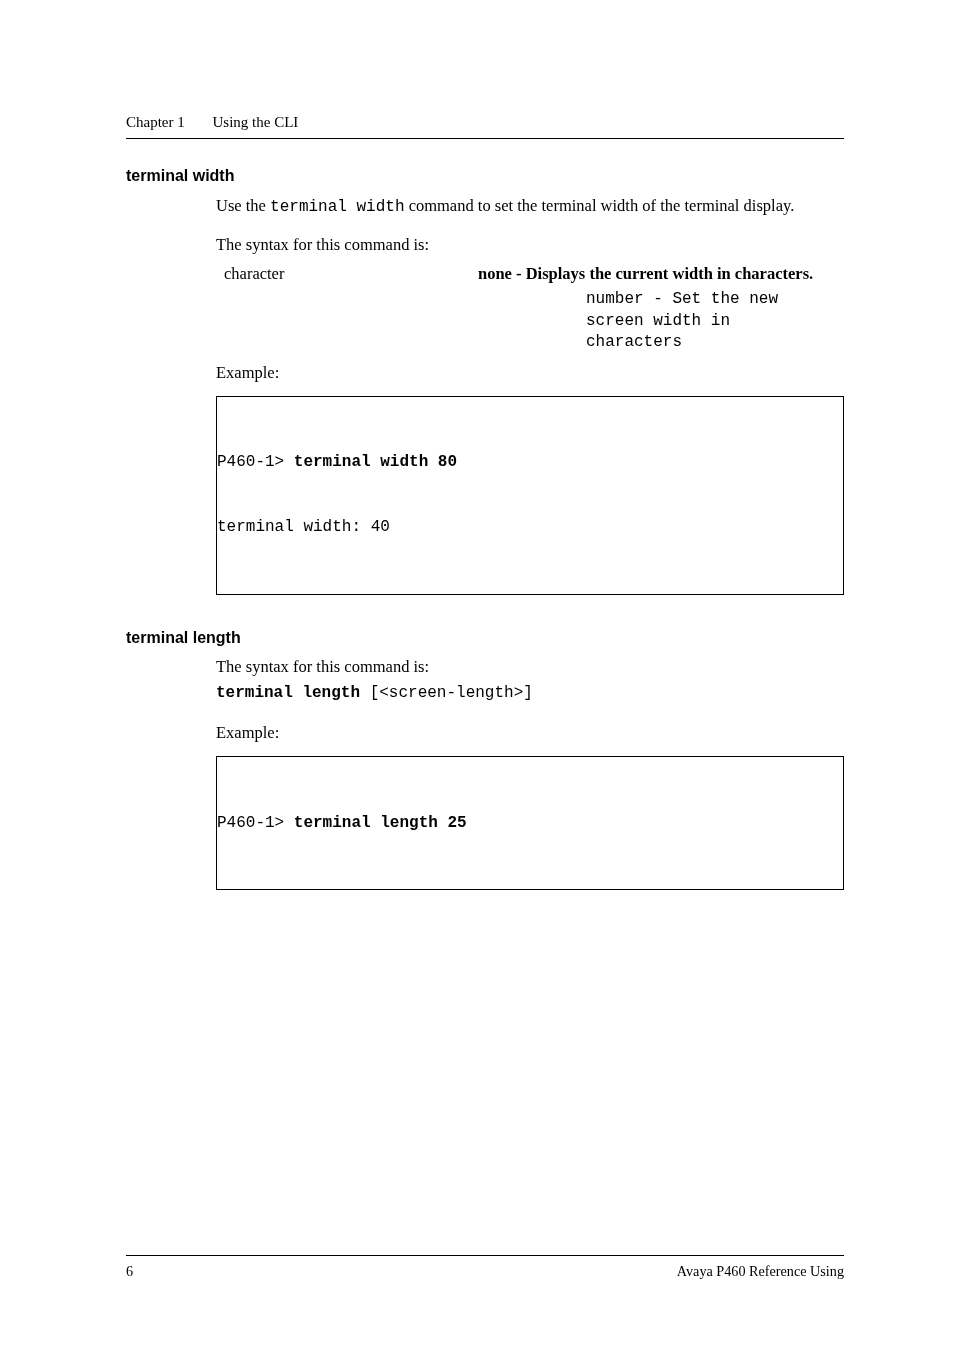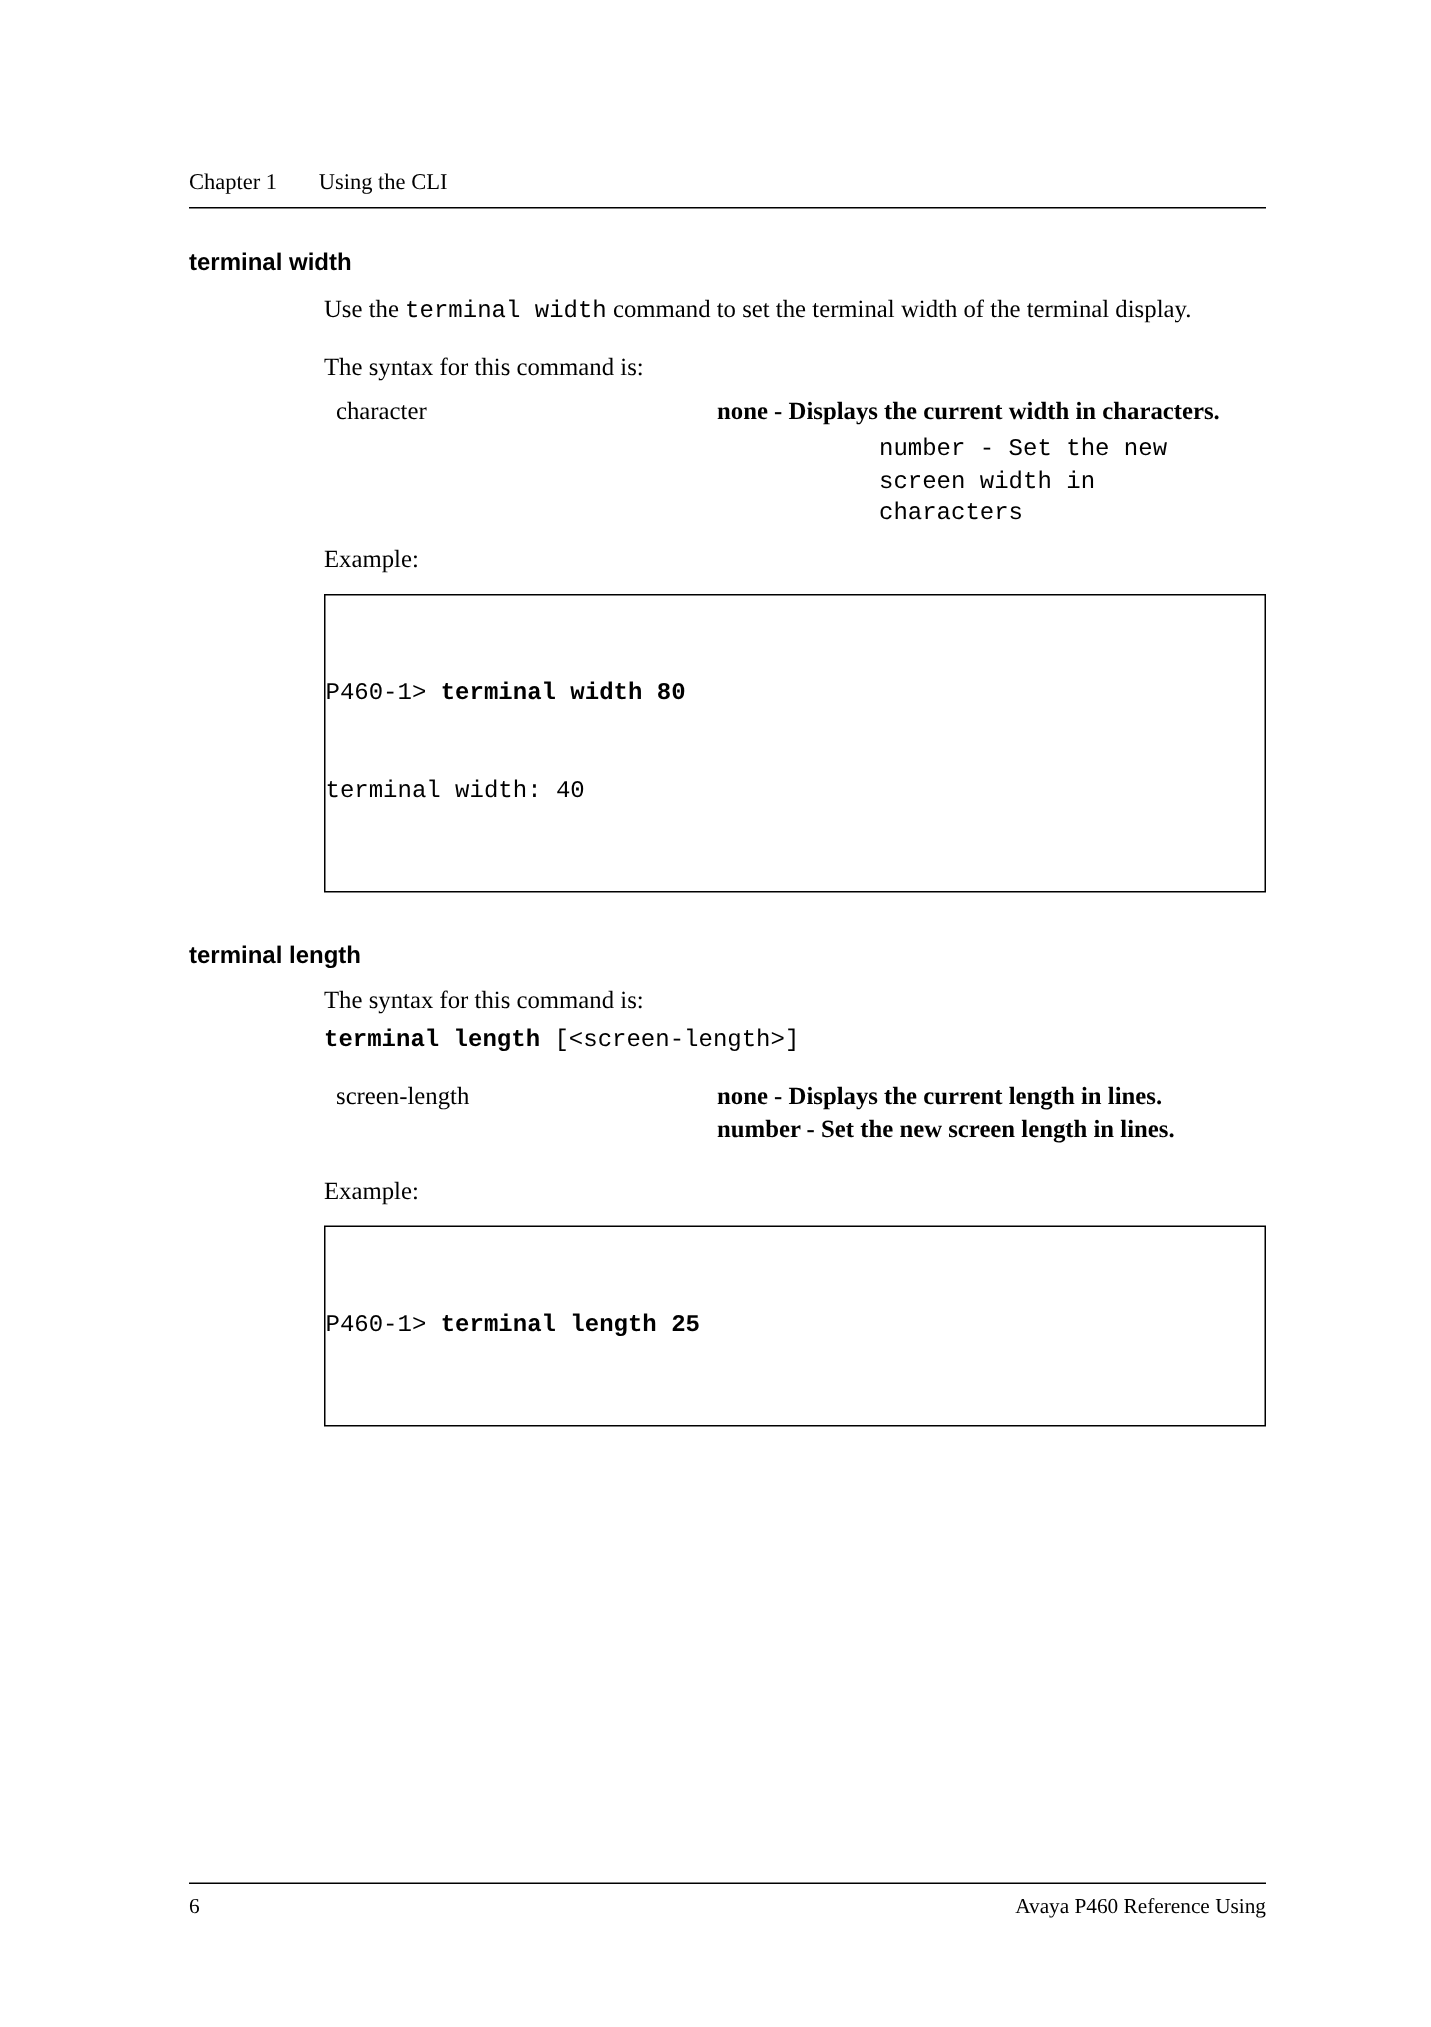--- a/index.html
+++ b/index.html
@@ -127,27 +127,20 @@
 
   <div class="subhead">terminal length</div>
 
   <div class="block">
 
     <p class="para-tight">The syntax for this command is:</p>
     <p class="para">
       <span class="mono-strong">terminal length</span><span class="mono"> [&lt;screen-length&gt;]</span>
     </p>
 
-    <div class="param-row">
-      <div class="param-left">screen-length</div>
-      <div class="param-right">
-        <span>none - Displays the current length in lines.</span><br>
-        <span>number - Set the new screen length in lines.</span>
-      </div>
-    </div>
 
     <p class="example-label tight-top" style="margin-top:18px">Example:</p>
 
     <div class="codebox mono">
       <span class="line"><span>P460-1&gt; </span><span class="mono-strong">terminal length 25</span></span>
     </div>
   </div>
 
 </div>
 

